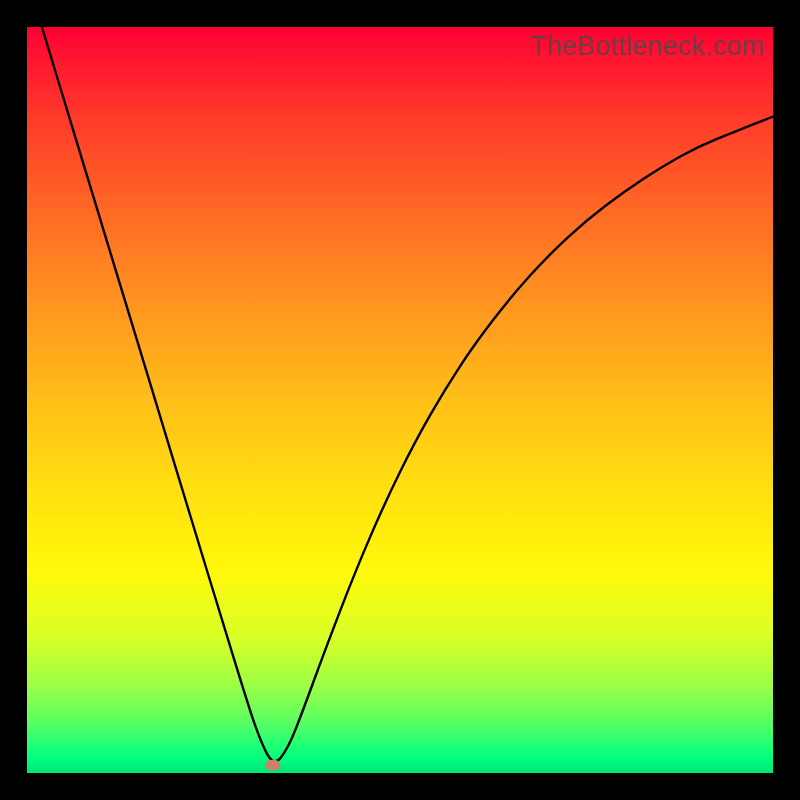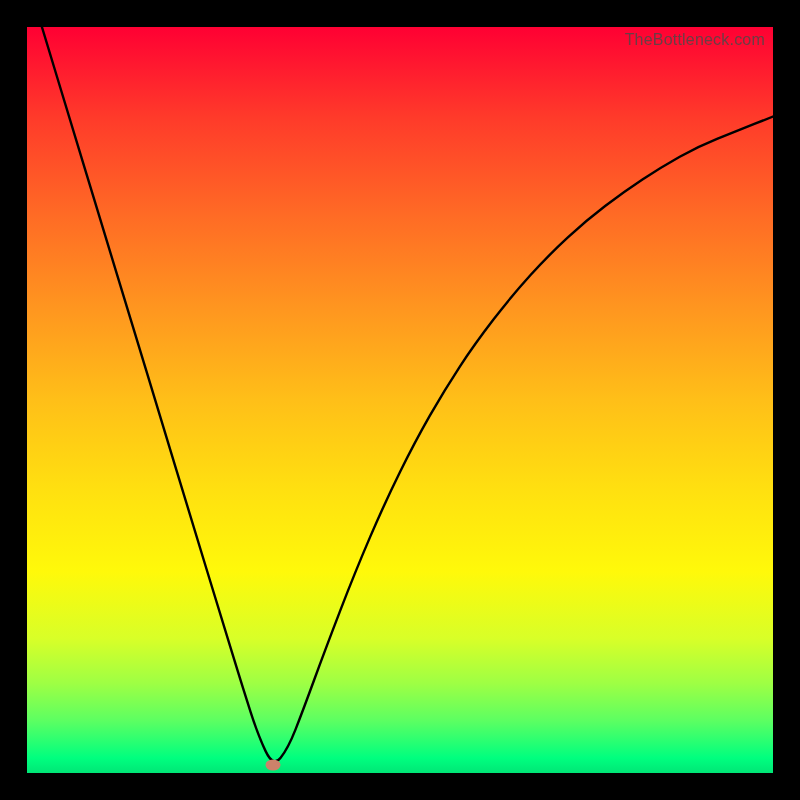--- a/index.html
+++ b/index.html
@@ -36,21 +36,21 @@
       #5cff62 93%,
       #00ff7f 98%,
       #00e676 100%
     );
   }
   .watermark {
     position: absolute;
     top: 4px;
     right: 8px;
     color: #4a4a4a;
-    font-size: 16px;
+    font-size: 27px;
     font-weight: 500;
     letter-spacing: 0.2px;
     opacity: 0.82;
     pointer-events: none;
   }
   svg.curve {
     position: absolute;
     inset: 0;
     width: 746px;
     height: 746px;

